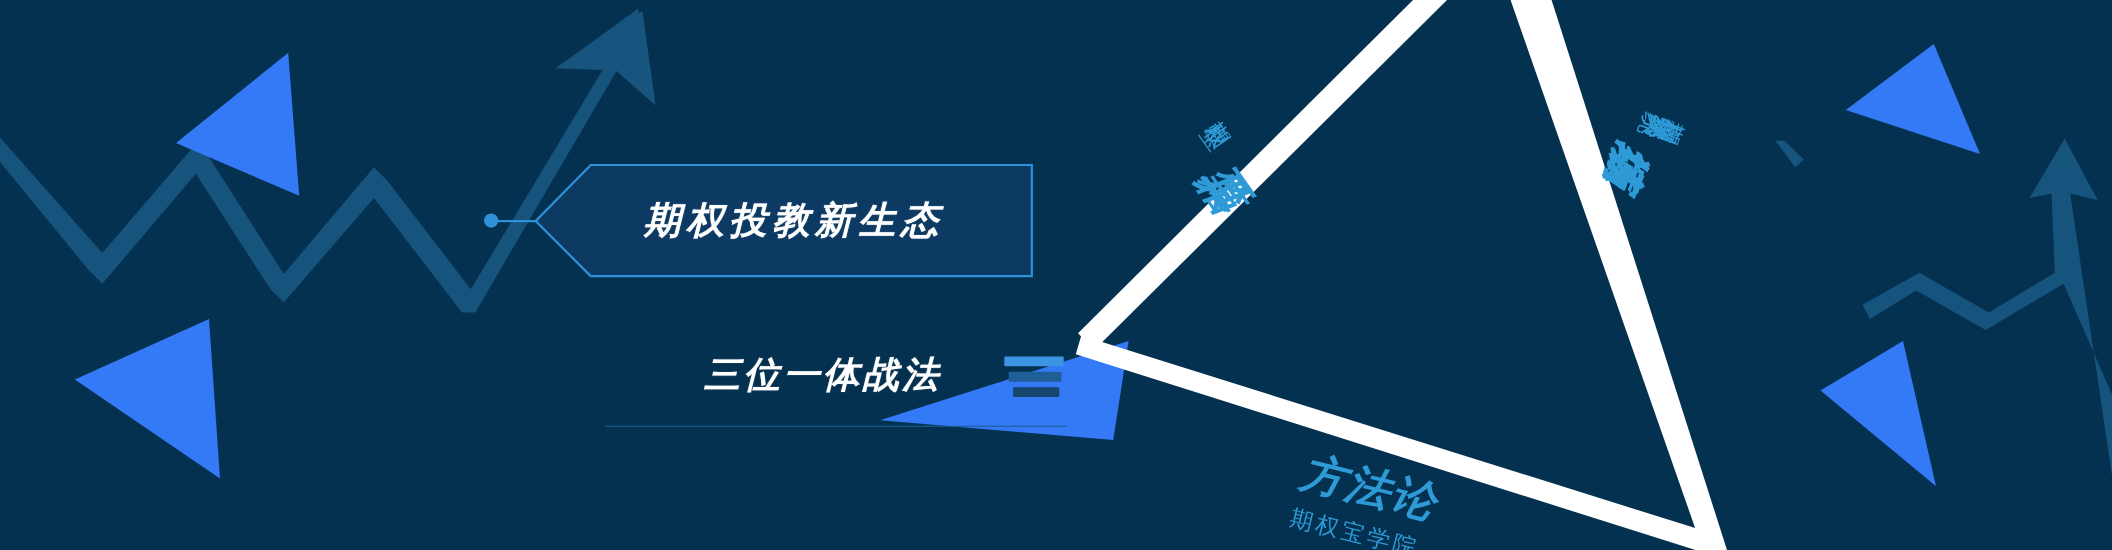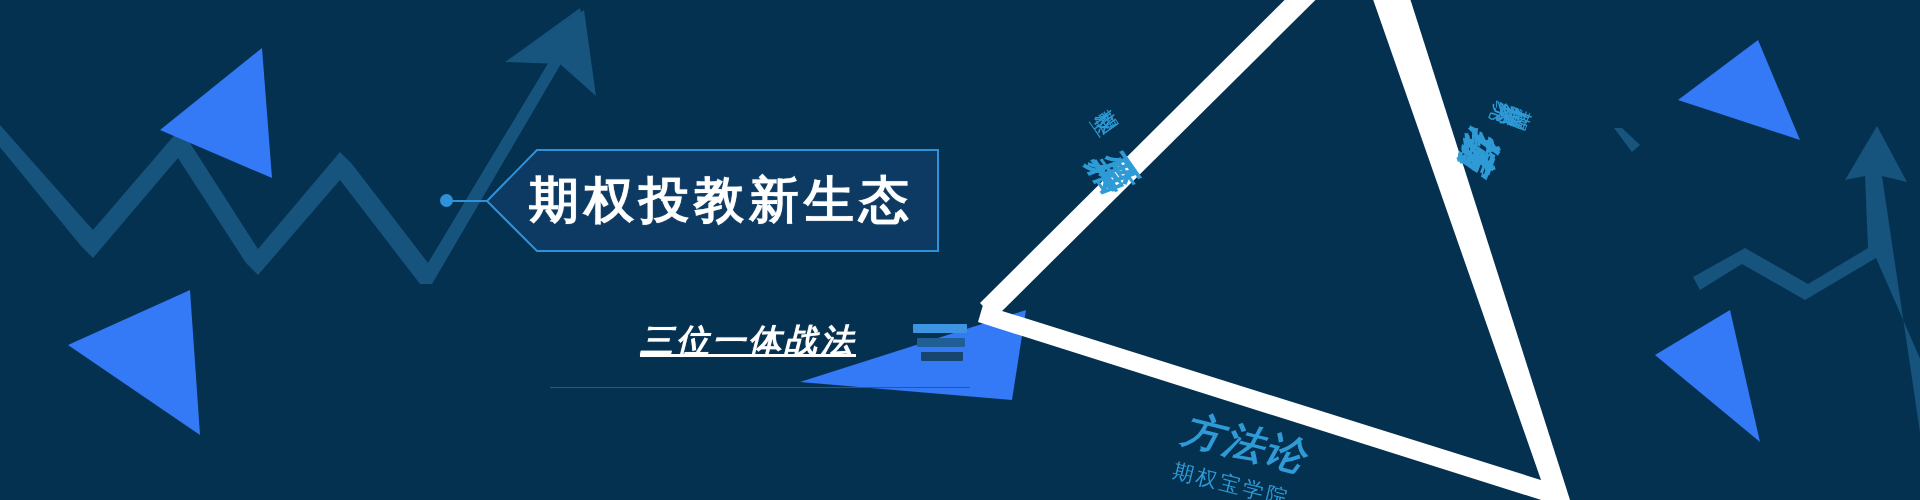--- a/index.html
+++ b/index.html
@@ -37,22 +37,23 @@
   .title-text {
     position: absolute;
     left: 0;
     top: 0;
     width: 455px;
     height: 105px;
     display: flex;
     align-items: center;
     justify-content: center;
     color: #ffffff;
-    font-size: 50px;
+    font-size: 34px;
     font-weight: 700;
+    font-style: italic;
     letter-spacing: 5px;
     text-shadow: 0 0 1px rgba(255,255,255,.6);
     padding-left: 18px;
     box-sizing: border-box;
     white-space: nowrap;
   }
   .hex-dot {
     position: absolute;
     left: 440px;
     top: 194px;
@@ -80,21 +81,20 @@
     align-items: center;
   }
   .subtitle-text {
     color: #ffffff;
     font-size: 33px;
     font-weight: 700;
     font-style: italic;
     letter-spacing: 3px;
     white-space: nowrap;
     text-shadow: 0 0 1px rgba(255,255,255,.5);
-    text-decoration: underline;
   }
   .bars {
     position: absolute;
     left: 913px;
     top: 324px;
     width: 70px;
     height: 42px;
   }
   .bar {
     position: absolute;

